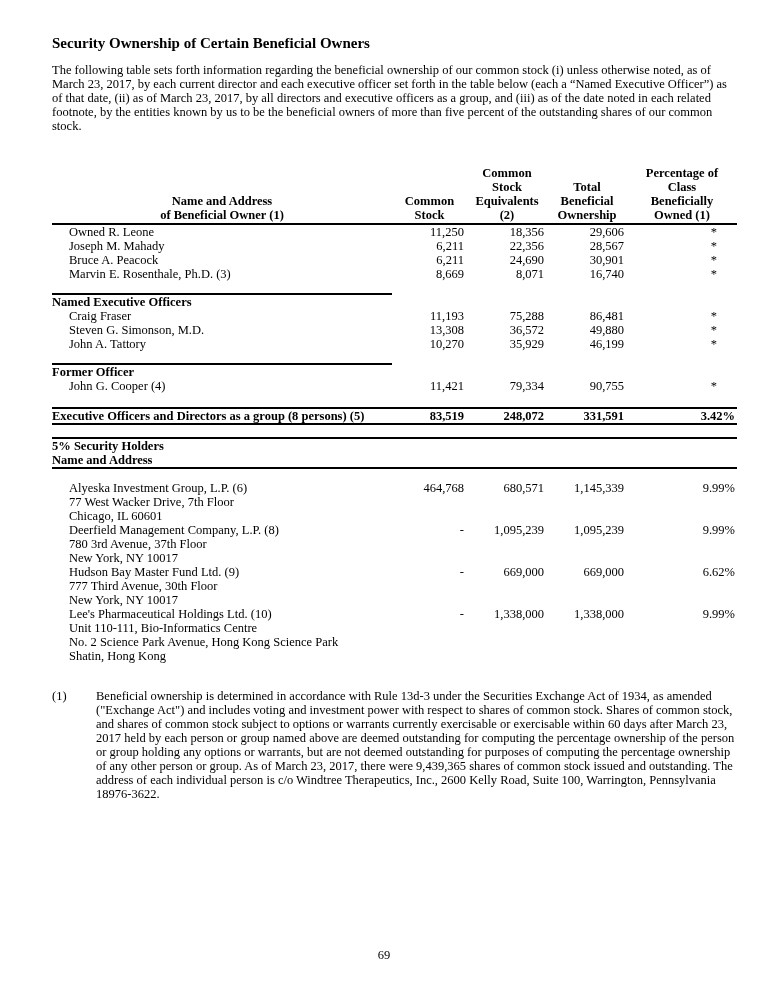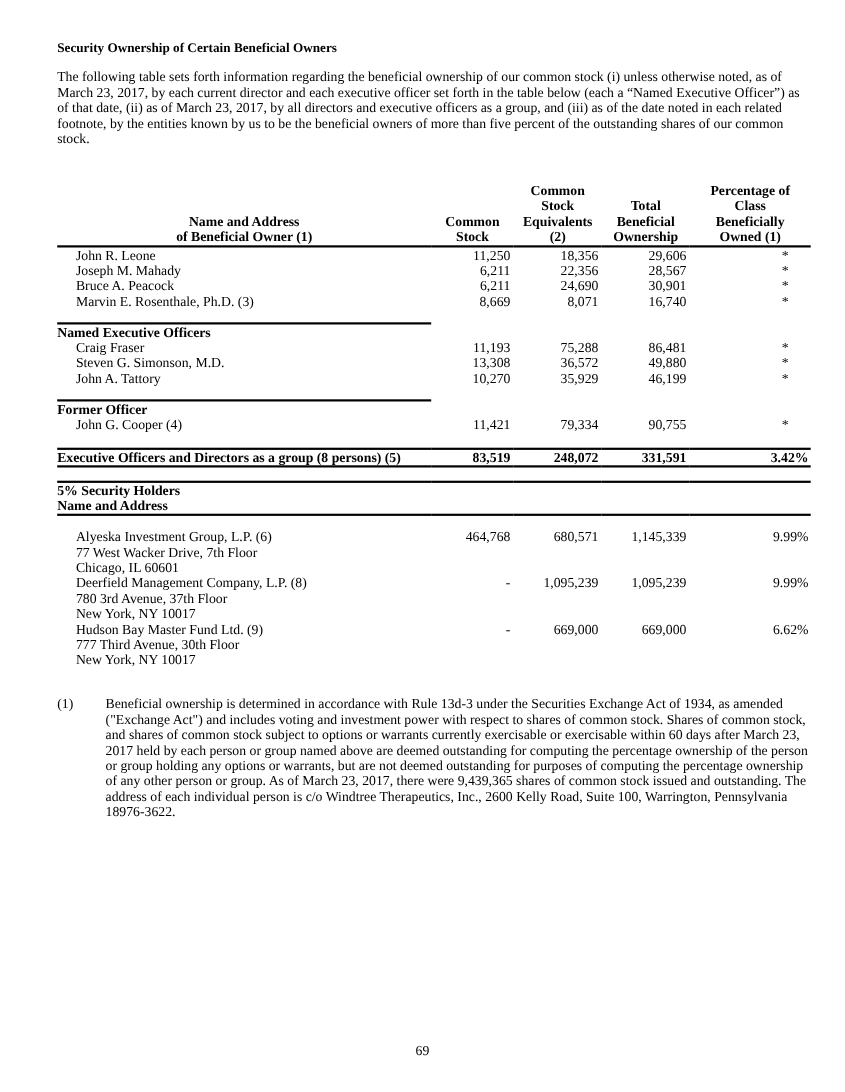--- a/index.html
+++ b/index.html
@@ -10,21 +10,21 @@
     background: #ffffff;
     color: #000000;
     font-family: "Liberation Serif", "DejaVu Serif", serif;
     font-size: 12.5px;
     line-height: 14px;
     padding: 36px 31px 0 52px;
     overflow: hidden;
   }
   .doc-heading {
     margin: 0;
-    font-size: 12px;
+    font-size: 15px;
     font-weight: bold;
   }
   .intro {
     margin: 13px 0 16px 0;
     max-width: 685px;
   }
   table.own-table {
     margin-top: 33px;
     width: 685px;
     border-collapse: collapse;
@@ -109,21 +109,21 @@
 Ownership</th>
         <th>Percentage of
 Class
 Beneficially
 Owned (1)</th>
       </tr>
     </thead>
     <tbody>
 
       <tr>
-        <td class="indent">John R. Leone</td>
+        <td class="indent">Owned R. Leone</td>
         <td class="num">11,250</td>
         <td class="num">18,356</td>
         <td class="num">29,606</td>
         <td class="pct star-cell">*</td>
       </tr>
       <tr>
         <td class="indent">Joseph M. Mahady</td>
         <td class="num">6,211</td>
         <td class="num">22,356</td>
         <td class="num">28,567</td>
@@ -273,20 +273,32 @@
           <div>Hudson Bay Master Fund Ltd. (9)</div>
           <div class="addr">777 Third Avenue, 30th Floor
 New York, NY 10017</div>
         </td>
         <td class="num">-</td>
         <td class="num">669,000</td>
         <td class="num">669,000</td>
         <td class="pct">6.62%</td>
       </tr>
 
+      <tr class="holder">
+        <td class="indent">
+          <div>Lee's Pharmaceutical Holdings Ltd. (10)</div>
+          <div class="addr">Unit 110-111, Bio-Informatics Centre
+No. 2 Science Park Avenue, Hong Kong Science Park
+Shatin, Hong Kong</div>
+        </td>
+        <td class="num">-</td>
+        <td class="num">1,338,000</td>
+        <td class="num">1,338,000</td>
+        <td class="pct">9.99%</td>
+      </tr>
 
     </tbody>
   </table>
 
   <div class="footnote">
     <span class="fn-marker">(1)</span>
     <div class="fn-text">Beneficial ownership is determined in accordance with Rule 13d-3 under the Securities Exchange Act of 1934, as amended ("Exchange Act") and includes voting and investment power with respect to shares of common stock. Shares of common stock, and shares of common stock subject to options or warrants currently exercisable or exercisable within 60 days after March 23, 2017 held by each person or group named above are deemed outstanding for computing the percentage ownership of the person or group holding any options or warrants, but are not deemed outstanding for purposes of computing the percentage ownership of any other person or group. As of March 23, 2017, there were 9,439,365 shares of common stock issued and outstanding. The address of each individual person is c/o Windtree Therapeutics, Inc., 2600 Kelly Road, Suite 100, Warrington, Pennsylvania 18976-3622.</div>
   </div>
 
   <div class="page-number">69</div>

